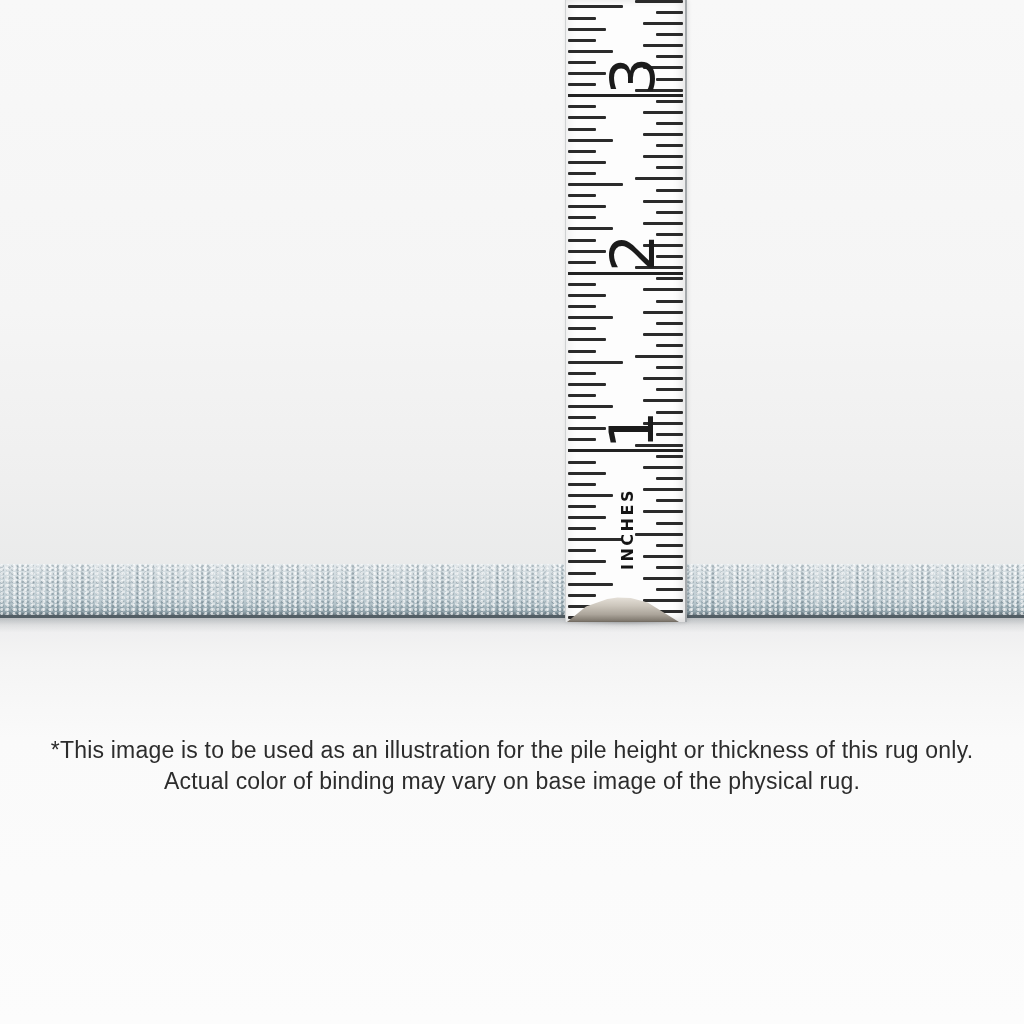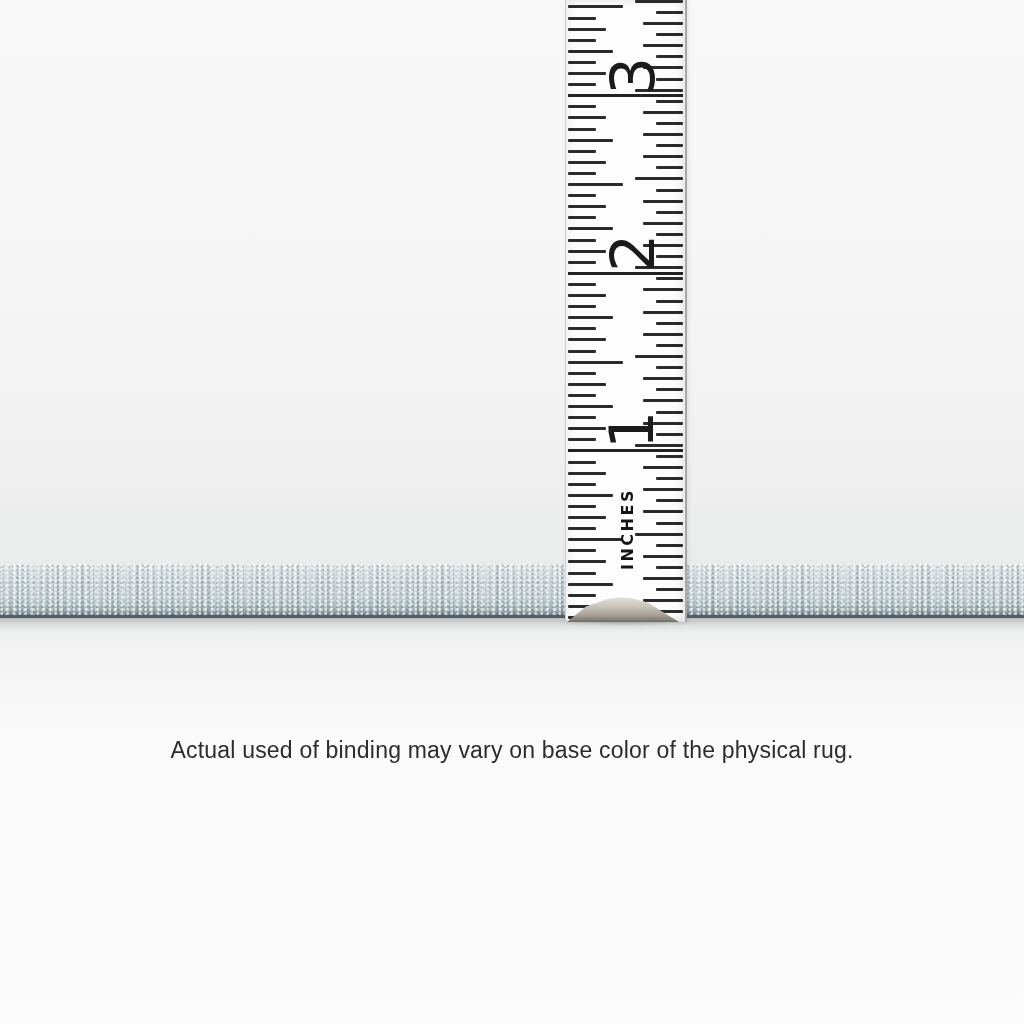--- a/index.html
+++ b/index.html
@@ -201,16 +201,17 @@
     <div class="inch-num" style="left:67px;top:76px;">3</div>
     <div class="inch-num" style="left:67px;top:253px;">2</div>
     <div class="inch-num" style="left:66px;top:430px;">1</div>
     <div class="unit-label" style="left:61px;top:529px;">INCHES</div>
   </div>
 
   <div class="tip-shadow"></div>
   <div class="metal-tip"></div>
 
   <div class="caption">
-    <div>Actual used of binding may vary on base color of the physical rug.</div>
+    <div>*This image is to be used as an illustration for the pile height or thickness of this rug only.</div>
+    <div>Actual color of binding may vary on base image of the physical rug.</div>
   </div>
 
 </div>
 
 </body></html>

